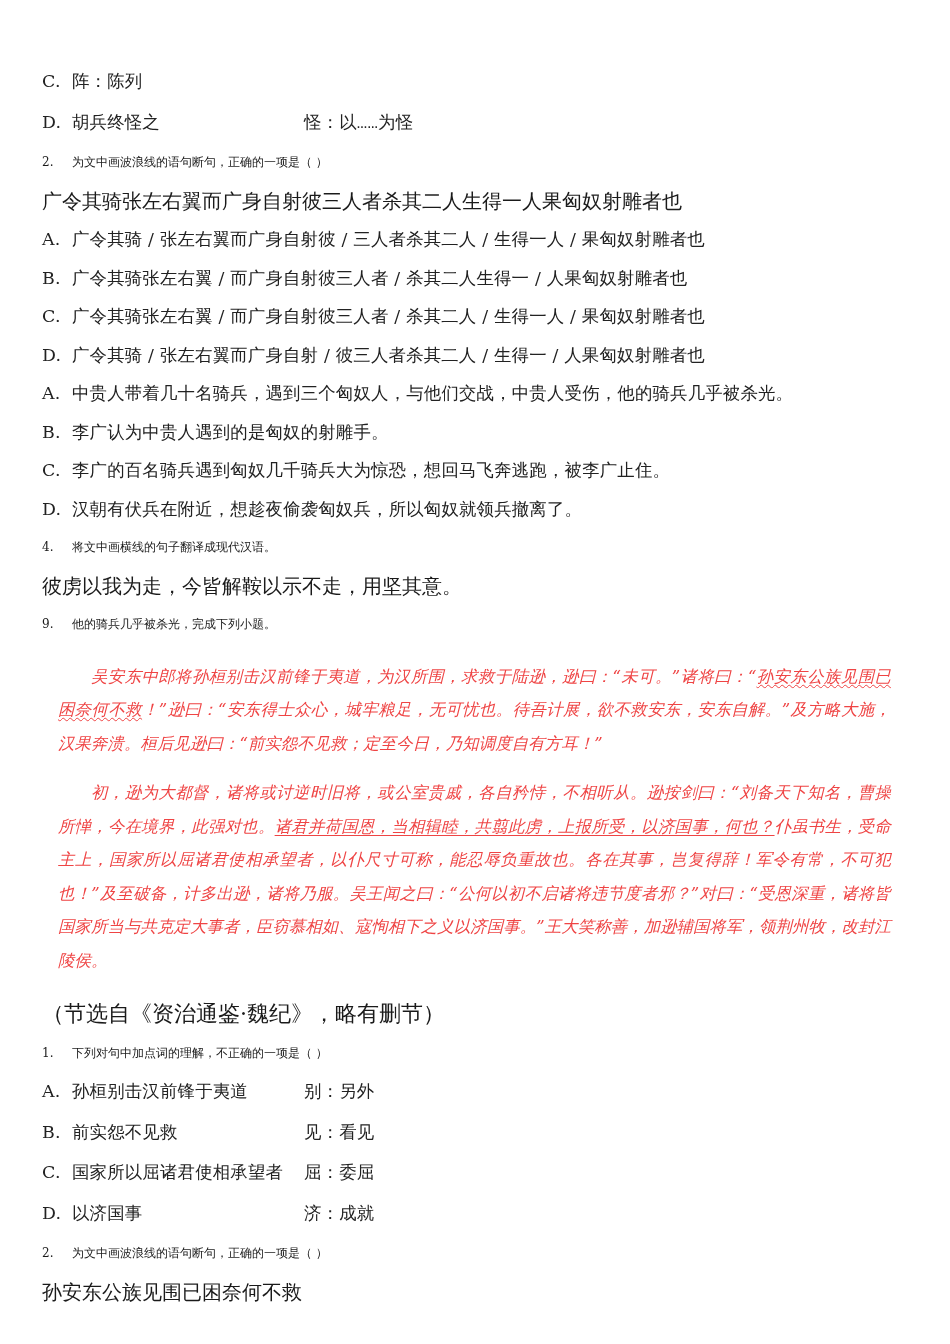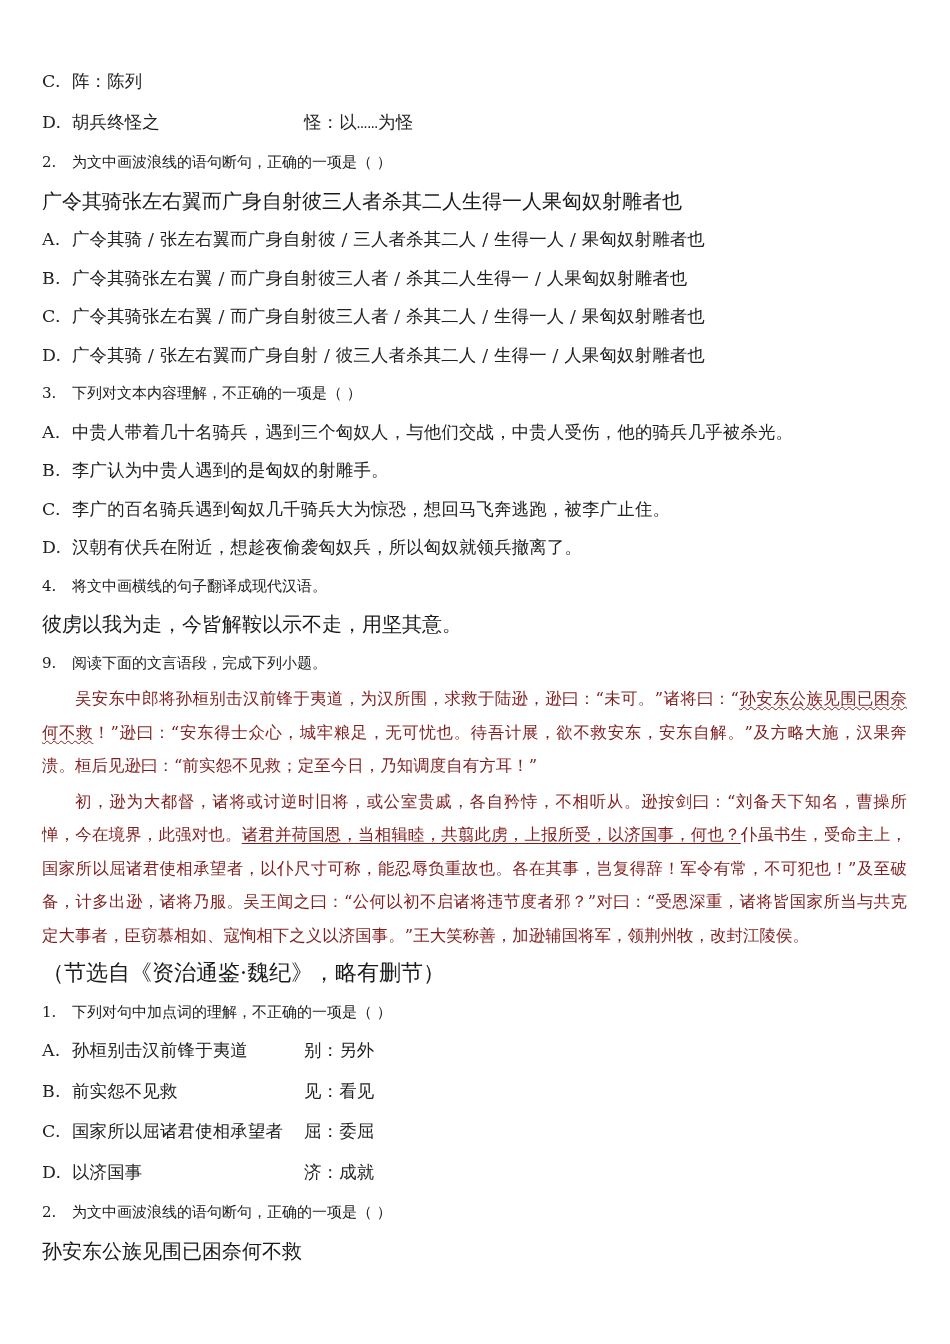--- a/index.html
+++ b/index.html
@@ -54,45 +54,46 @@
   .gloss-row.wide .opt-stem {
     width: 232px;
     flex: 0 0 232px;
   }
   .gloss-text {
     display: inline-block;
     font-family: Liberation Mono, monospace;
   }
 
   .q-line {
-    font-size: 15px;
+    font-size: 12px;
     line-height: 38.5px;
     white-space: nowrap;
   }
   .q-num {
     display: inline-block;
     width: 30px;
   }
 
   .plain-line {
     font-size: 20px;
     line-height: 38.5px;
     white-space: nowrap;
   }
 
   
   .passage {
     font-size: 16.4px;
     line-height: 33.5px;
     text-align: justify;
     text-justify: inter-character;
+    font-style: italic;
     font-family: "DejaVu Serif", "Liberation Serif", serif;
-    color: #7f1d1d;
+    color: #ef4444;
     text-indent: 33px;
-    margin: 0;
+    margin: 16px;
     letter-spacing: 0.1px;
   }
   .passage.p2 {
     margin-top: 2px;
   }
   .u-solid {
     text-decoration: underline;
     text-underline-offset: 3px;
     text-decoration-thickness: 1px;
   }
@@ -144,23 +145,20 @@
   </div>
   <div class="line opt">
     <span class="opt-letter">C.</span>
     <span>广令其骑张左右翼 / 而广身自射彼三人者 / 杀其二人 / 生得一人 / 果匈奴射雕者也</span>
   </div>
   <div class="line opt">
     <span class="opt-letter">D.</span>
     <span>广令其骑 / 张左右翼而广身自射 / 彼三人者杀其二人 / 生得一 / 人果匈奴射雕者也</span>
   </div>
 
-  <div class="q-line">
-    <span class="q-num">3.</span><span>下列对文本内容理解，不正确的一项是（          ）</span>
-  </div>
 
   <div class="line opt">
     <span class="opt-letter">A.</span>
     <span>中贵人带着几十名骑兵，遇到三个匈奴人，与他们交战，中贵人受伤，他的骑兵几乎被杀光。</span>
   </div>
   <div class="line opt">
     <span class="opt-letter">B.</span>
     <span>李广认为中贵人遇到的是匈奴的射雕手。</span>
   </div>
   <div class="line opt">
@@ -171,21 +169,21 @@
     <span class="opt-letter">D.</span>
     <span>汉朝有伏兵在附近，想趁夜偷袭匈奴兵，所以匈奴就领兵撤离了。</span>
   </div>
 
   <div class="q-line">
     <span class="q-num">4.</span><span>将文中画横线的句子翻译成现代汉语。</span>
   </div>
   <div class="plain-line">彼虏以我为走，今皆解鞍以示不走，用坚其意。</div>
 
   <div class="q-line">
-    <span class="q-num">9.</span><span>阅读下面的文言语段，完成下列小题。</span>
+    <span class="q-num">9.</span><span>他的骑兵几乎被杀光，完成下列小题。</span>
   </div>
 
   <p class="passage"><span>吴安东中郎将孙桓别击汉前锋于夷道，为汉所围，求救于陆逊，逊曰：“未可。”诸将曰：“</span><span class="u-wavy">孙安东公族见围已困奈何不救</span><span>！”逊曰：“安东得士众心，城牢粮足，无可忧也。待吾计展，欲不救安东，安东自解。”及方略大施，汉果奔溃。桓后见逊曰：“前实怨不见救；定至今日，乃知调度自有方耳！”</span></p>
 
   <p class="passage p2"><span>初，逊为大都督，诸将或讨逆时旧将，或公室贵戚，各自矜恃，不相听从。逊按剑曰：“刘备天下知名，曹操所惮，今在境界，此强对也。</span><span class="u-solid">诸君并荷国恩，当相辑睦，共翦此虏，上报所受，以济国事，何也？</span><span>仆虽书生，受命主上，国家所以屈诸君使相承望者，以仆尺寸可称，能忍辱负重故也。各在其事，岂复得辞！军令有常，不可犯也！”及至破备，计多出逊，诸将乃服。吴王闻之曰：“公何以初不启诸将违节度者邪？”对曰：“受恩深重，诸将皆国家所当与共克定大事者，臣窃慕相如、寇恂相下之义以济国事。”王大笑称善，加逊辅国将军，领荆州牧，改封江陵侯。</span></p>
 
   <div class="spacer-2"></div>
 
   <div class="src-line">（节选自《资治通鉴·魏纪》，略有删节）</div>
 

